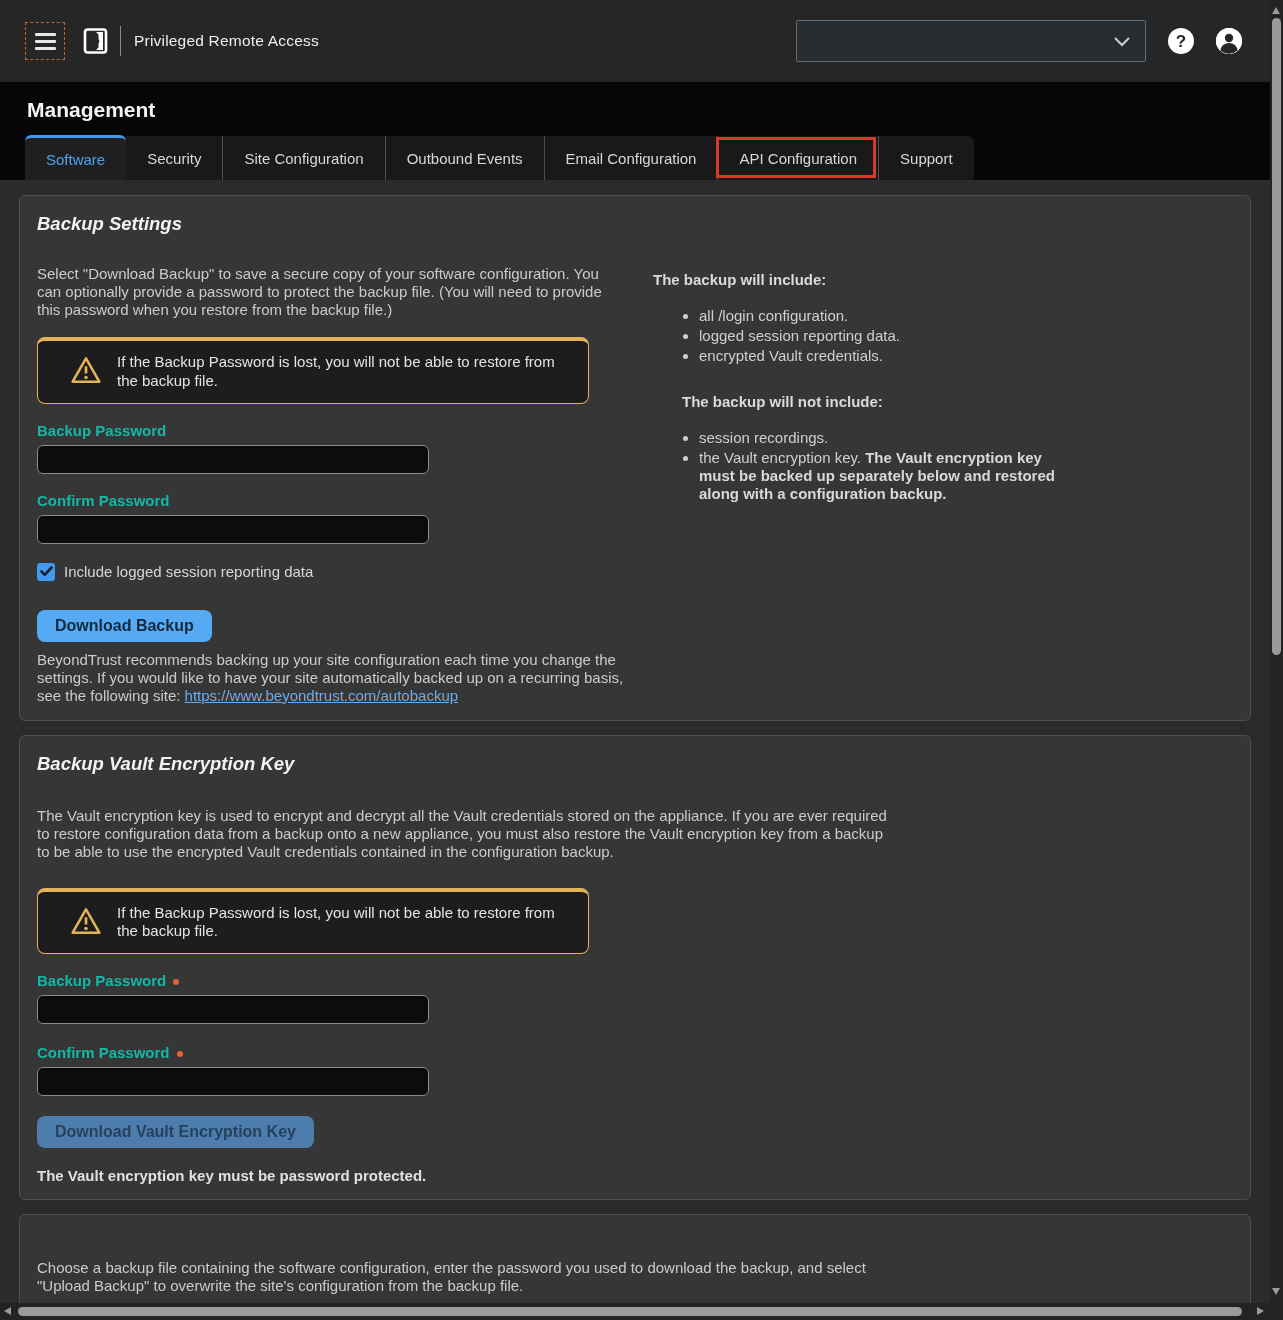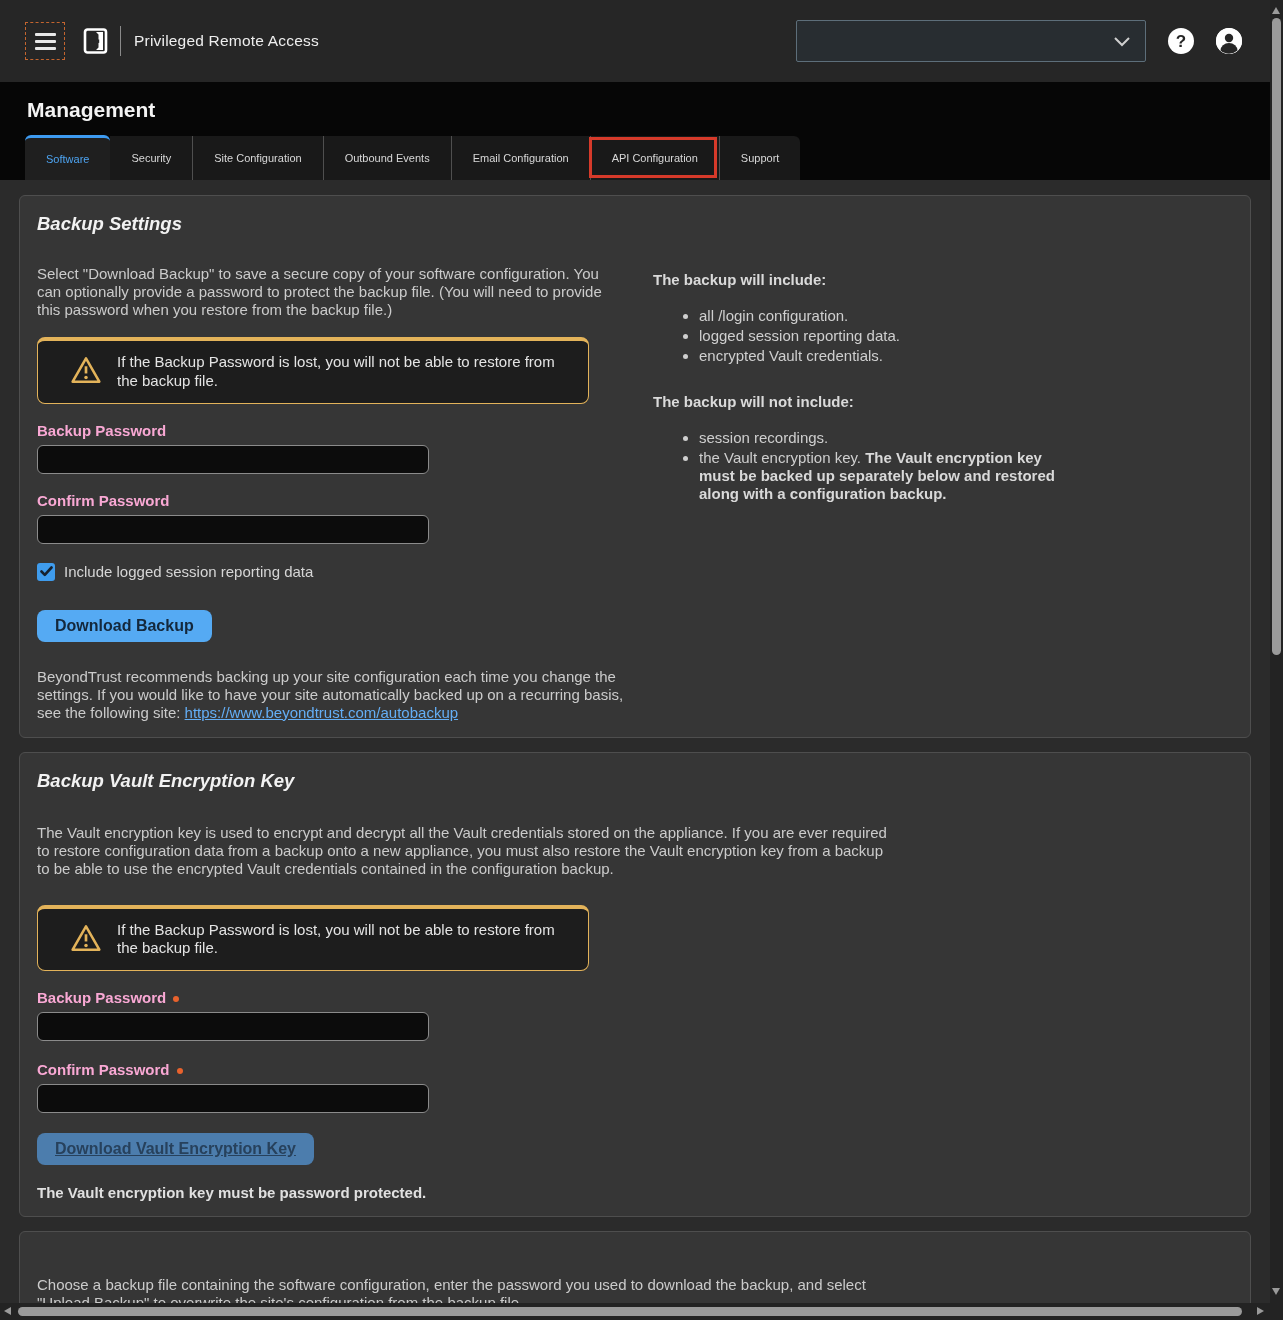--- a/index.html
+++ b/index.html
@@ -36,21 +36,21 @@
     display:flex; align-items:center; justify-content:center;
     margin-left:22px; cursor:pointer; flex:0 0 auto;
   }
   .help-glyph { color:#262626; font-weight:bold; font-size:17px; line-height:1; }
 
   
   .page-head { width:1270px; background:#060606; padding:16px 0 0 0; }
   .page-title { color:#f4f4f4; font-size:21px; font-weight:bold; margin-left:27px; }
   .tabbar { display:flex; align-items:flex-end; margin:13px 0 0 25px; height:45px; }
   .tab {
-    height:44px; background:#191919; color:#d8d8d8; font-size:11px;
+    height:44px; background:#191919; color:#d8d8d8; font-size:15px;
     border:none; border-left:1px solid #4f4f4f; padding:0 21px; cursor:pointer;
     display:flex; align-items:center; font-family:inherit; position:relative;
   }
   .tab:nth-child(2) { border-left:none; }
   .tab:last-child { border-radius:0 6px 0 0; }
   .tab.active {
     background:#1f1f1f; color:#4da3f0; border-left:none;
     border-top:3px solid #3d9af0; border-radius:6px 6px 0 0; height:45px;
   }
   .tab .annotation-box {
@@ -69,50 +69,50 @@
   .two-col { display:grid; grid-template-columns:600px 1fr; column-gap:16px; }
 
   .intro { margin-top:30px; max-width:580px; }
   .warn-box {
     margin-top:18px; max-width:552px; background:#1d1d1d;
     border:1px solid #e3b35a; border-top:4px solid #e3b35a; border-radius:8px;
     display:flex; align-items:center; gap:15px; padding:12px 32px; 
   }
   .warn-box .warn-text { color:#e4e4e4; line-height:1.25; }
 
-  .field-label { margin-top:18px; font-weight:bold; color:#f9a8d4; display:flex; align-items:center; gap:7px; }
+  .field-label { margin-top:18px; font-weight:bold; color:#14b8a6; display:flex; align-items:center; gap:7px; }
   .req-dot { width:6px; height:6px; border-radius:50%; background:#e8622d; display:inline-block; margin-top:2px; }
   .pw-input {
     display:block; margin-top:6px; width:392px; height:29px; background:#0c0c0c;
     border:1px solid #8b8b8b; border-radius:6px; color:#eee; padding:0 8px;
     font-family:inherit; font-size:15px;
   }
   .check-row { margin-top:19px; display:flex; align-items:center; gap:9px; cursor:pointer; }
   .checkbox {
     width:18px; height:18px; border-radius:3px; background:#3f9ced;
     display:flex; align-items:center; justify-content:center; flex:0 0 auto;
   }
   .btn-primary {
     margin-top:29px; display:inline-block; background:#55aaf3; color:#14283c;
     font-weight:bold; font-size:16px; border:none; border-radius:8px;
     padding:7px 18px; cursor:pointer; font-family:inherit;
   }
   .btn-disabled {
     margin-top:20px; display:inline-block; background:#4c7dad; color:#27415c;
     font-weight:bold; font-size:16px; border:none; border-radius:8px;
-    padding:7px 18px; cursor:default; font-family:inherit;text-decoration:underline;
-  }
-  .footer-note { margin-top:26px; max-width:690px; line-height:1.18; }
+    padding:7px 18px; cursor:default; font-family:inherit;
+  }
+  .footer-note { margin-top:9px; max-width:690px; line-height:1.18; }
   .footer-note a { color:#64aef5; }
 
   .right-col { padding-top:58px; }
   .list-title { font-weight:bold; color:#dadada; }
   .right-col ul { margin:19px 0 0 0; padding-left:46px; color:#cfcfcf; }
   .right-col li { margin:2px 0; line-height:1.2; }
-  .list-title.second { margin-top:28px; }
+  .list-title.second { margin-top:28px;margin-left:29px; }
   .bold-seg { font-weight:bold; color:#d9d9d9; }
 
   .vault-intro { margin-top:32px; max-width:850px; }
   .vault-note { margin-top:19px; font-weight:bold; color:#e0e0e0; }
 
   .restore-card { height:160px; overflow:hidden; }
   .restore-head { display:flex; justify-content:space-between; align-items:flex-start; }
   .bt-logo { margin:-8px -2px 0 0; }
   .restore-intro { margin-top:27px; max-width:880px; line-height:1.25; }
 

